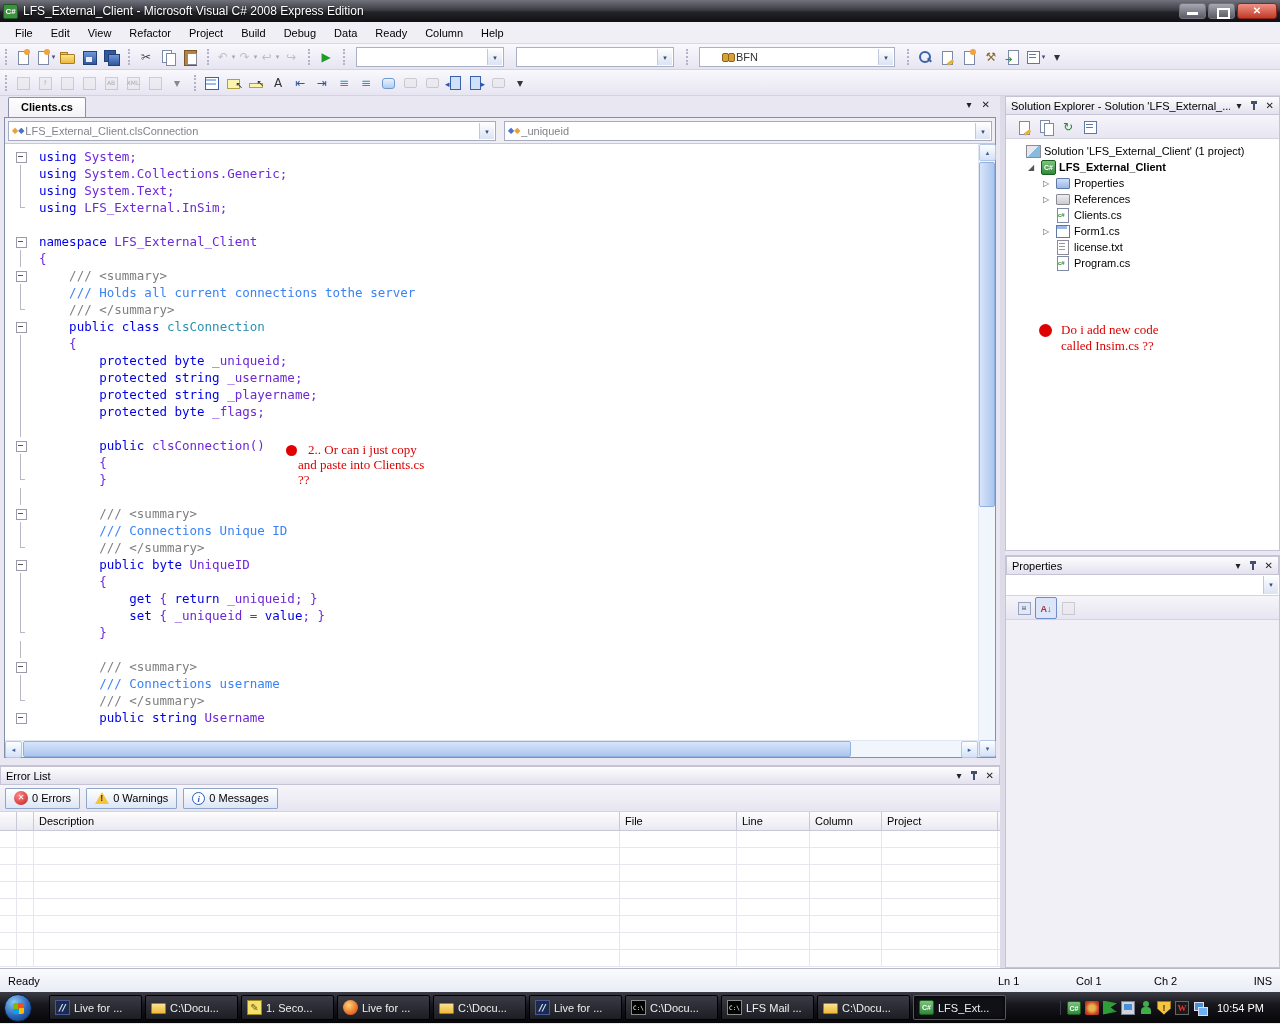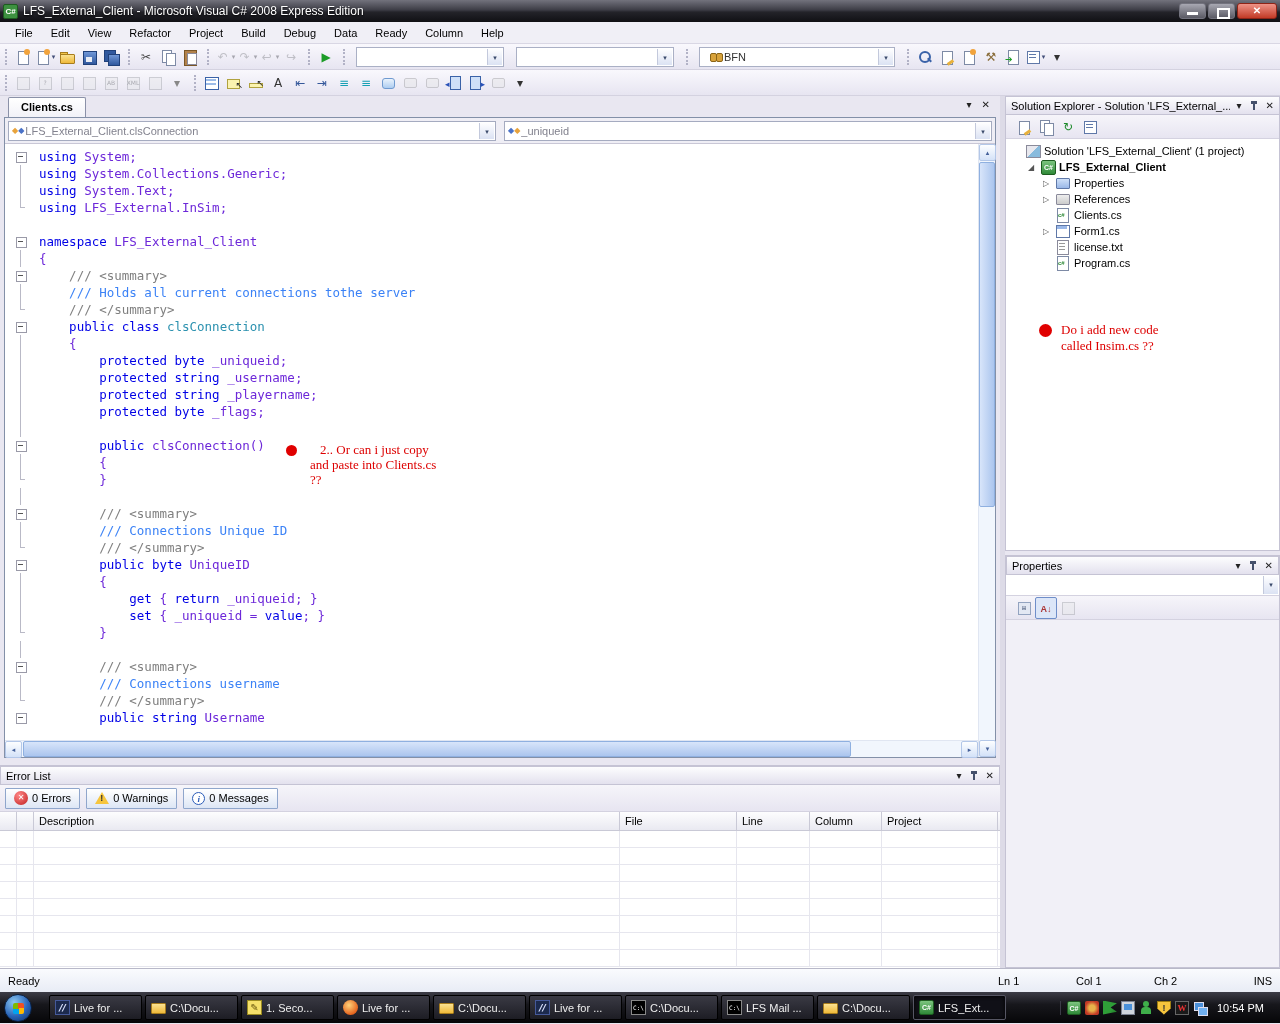--- a/index.html
+++ b/index.html
@@ -16,21 +16,21 @@
 
 .menubar{height:22px;background:#f0eff6;border-bottom:1px solid #d9d7e4;display:flex;align-items:center;padding-left:6px}
 .menu-item{padding:0 9px;line-height:22px;cursor:default}
 .toolbar{height:26px;background:linear-gradient(#f9f8fd,#e7e5f1);border-bottom:1px solid #d4d2e0;display:flex;align-items:center;padding-left:2px}
 .tb-group{display:flex;align-items:center;padding:0 3px}
 .grip{width:3px;height:16px;border-left:2px dotted #b2b2c6;margin-right:4px}
 .tbtn{height:22px;min-width:22px;display:flex;align-items:center;justify-content:center;border-radius:2px;cursor:default}
 .tbtn.dis{opacity:.45;filter:grayscale(.8)}
 .tbtn.sel{border:1px solid #6f8ec9;background:#dce6f8}
 .dd-caret{font-size:7px;color:#44507a;margin-left:1px}
-.combo{height:20px;background:#fff;border:1px solid #aab0c5;display:flex;align-items:center;padding-left:8px;position:relative;margin:0 6px;color:#333}
+.combo{height:20px;background:#fff;border:1px solid #aab0c5;display:flex;align-items:center;padding-left:20px;position:relative;margin:0 6px;color:#333}
 .combo .combo-text{flex:1;white-space:nowrap;overflow:hidden}
 .combo .car{position:absolute;right:1px;top:1px;bottom:1px;width:15px;background:linear-gradient(#fefeff,#dbe2f3);border-left:1px solid #c3c9dc;text-align:center;font-size:7px;line-height:17px;color:#3a4a6b}
 
 .ic{width:16px;height:16px;position:relative;display:inline-block;text-align:center;font:12px/16px "DejaVu Sans",sans-serif}
 .ic::before{content:attr(data-g)}
 .k-folder::before{content:"";position:absolute;left:1px;top:3px;width:6px;height:3px;background:#f3c64a;border:1px solid #a87d1d}
 .k-folder::after{content:"";position:absolute;left:1px;top:5px;width:13px;height:8px;background:linear-gradient(#fbe291,#efb93a);border:1px solid #a87d1d;border-radius:1px}
 .k-floppy::before{content:"";position:absolute;left:2px;top:2px;width:12px;height:12px;background:linear-gradient(#6f96d6,#30589e);border:1px solid #20407a}
 .k-floppy::after{content:"";position:absolute;left:5px;top:8px;width:6px;height:5px;background:#e9edf5}
 .k-floppy2::before{content:"";position:absolute;left:1px;top:1px;width:10px;height:10px;background:#30589e;border:1px solid #20407a}
@@ -88,21 +88,21 @@
 .fold{width:16px;margin-left:8px;position:relative;flex:none}
 .f-b::before{content:"";position:absolute;left:3px;top:4px;width:9px;height:9px;background:#fff;border:1px solid #9a9aa8}
 .f-b::after{content:"";position:absolute;left:5px;top:8px;width:5px;height:1px;background:#555}
 .f-l::before{content:"";position:absolute;left:7px;top:0;width:1px;height:17px;background:#b9b9c6}
 .f-e::before{content:"";position:absolute;left:7px;top:0;width:1px;height:9px;background:#b9b9c6}
 .f-e::after{content:"";position:absolute;left:7px;top:8px;width:5px;height:1px;background:#b9b9c6}
 .ct{padding-left:10px}
 .sg-kw{color:#0000e6}.sg-pl{color:#6d28d9}.sg-ty{color:#2b91af}.sg-dc{color:#3b82f6}.sg-dt{color:#7f7f7f}
 .code-note{position:absolute;left:281px;top:298px;color:#dd0000;font:13px/15px "Liberation Serif",serif}
 .code-note .dot{position:absolute;left:0;top:3px;width:11px;height:11px;border-radius:50%;background:#e00000}
-.code-note .nt{margin-left:24px}
+.code-note .nt{margin-left:12px}
 .code-note .nt div:first-child{margin-left:10px}
 
 .hscroll{height:17px;display:flex;background:#f1f6fd;border-top:1px solid #e0e6f2}
 .vscroll{width:17px;background:#f1f6fd;display:flex;flex-direction:column;border-left:1px solid #e0e6f2}
 .sb-btn{width:17px;height:17px;background:linear-gradient(#fdfeff,#d4e2f8);border:1px solid #b3c7e8;border-radius:2px;color:#44609a;font-size:7px;text-align:center;line-height:15px;flex:none}
 .h-thumb{width:828px;background:linear-gradient(#d8e5fa,#abc5ee);border:1px solid #8fb0e0;border-radius:2px;margin-left:1px}
 .v-thumb{height:345px;background:linear-gradient(90deg,#d8e5fa,#abc5ee);border:1px solid #8fb0e0;border-radius:2px;margin-top:1px}
 .v-track{flex:1}
 .gapline{height:7px}
 

